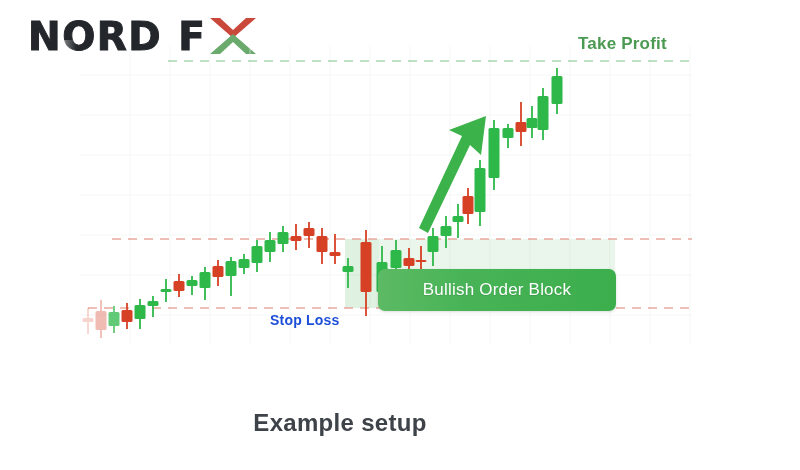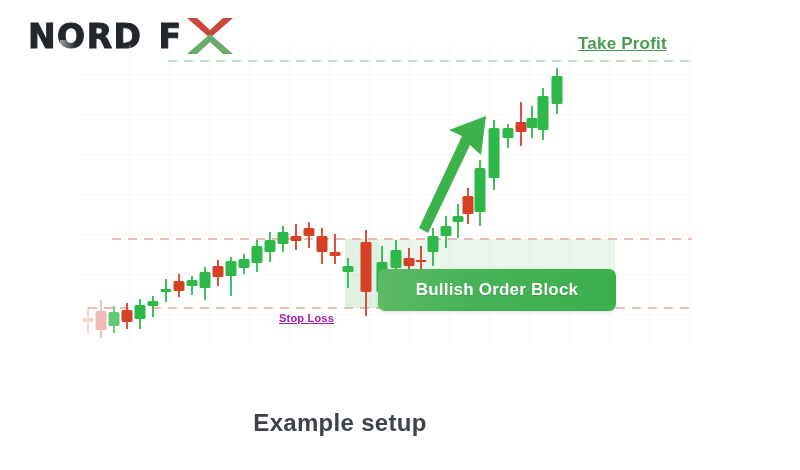--- a/index.html
+++ b/index.html
@@ -9,49 +9,49 @@
     font-family:"Liberation Sans","DejaVu Sans",sans-serif;
     overflow:hidden;
     position:relative;
   }
   #stage{position:relative;width:800px;height:470px;overflow:hidden;background:#fff;}
 
   
   #logo{position:absolute;left:28px;top:14px;height:44px;display:flex;align-items:center;}
   #logo .word{
     font-family:"DejaVu Sans","Liberation Sans",sans-serif;
-    font-weight:bold;font-size:33px;letter-spacing:1.5px;
+    font-weight:bold;font-size:39px;letter-spacing:1.5px;
     color:#23272b;line-height:1;
     -webkit-text-stroke:1px #23272b;
   }
   #logo .gap{display:inline-block;width:16px;}
   #logo .xmark{position:relative;display:inline-block;width:46px;height:36px;margin-left:4px;vertical-align:middle;}
 
   
   #chart{position:absolute;left:0;top:0;width:800px;height:470px;}
 
   
-  .lbl{position:absolute;font-weight:bold;white-space:nowrap;text-decoration:underline;}
+  .lbl{position:absolute;font-weight:bold;white-space:nowrap;}
   #take-profit-label{left:578px;top:34px;font-size:17px;color:#4a9a52;letter-spacing:.2px;}
-  #stop-loss-label{left:279px;top:312px;font-size:11px;color:#a21caf;letter-spacing:.2px;}
+  #stop-loss-label{left:270px;top:312px;font-size:14px;color:#1d4ed8;letter-spacing:.2px;}
   #caption{
     position:absolute;left:0;top:409px;width:680px;text-align:center;
     font-size:24px;font-weight:bold;color:#3e4349;letter-spacing:.3px;
   }
 
   
   #order-block-box{
     position:absolute;left:378px;top:269px;width:238px;height:42px;
     border-radius:7px;
     background:linear-gradient(90deg,#5cba64 0%,#47b356 38%,#3cae4c 100%);
     box-shadow:0 1px 3px rgba(0,0,0,.14);
     display:flex;align-items:center;justify-content:center;
   }
   #order-block-label{
-    color:#ffffff;font-size:17px;font-weight:bold;letter-spacing:.2px;
+    color:#ffffff;font-size:17px;font-weight:normal;letter-spacing:.2px;
     text-shadow:0 1px 1px rgba(0,0,0,.12);
   }
 </style>
 </head>
 <body>
 
 <div id="stage">
 
   <div id="logo">
     <span class="word">NORD</span>

